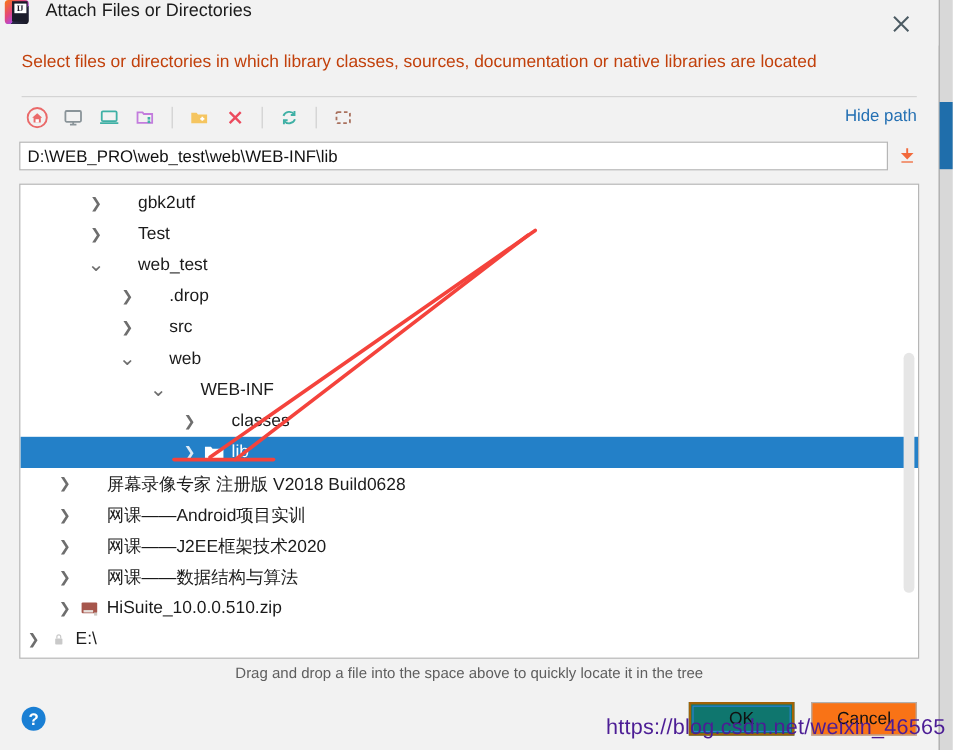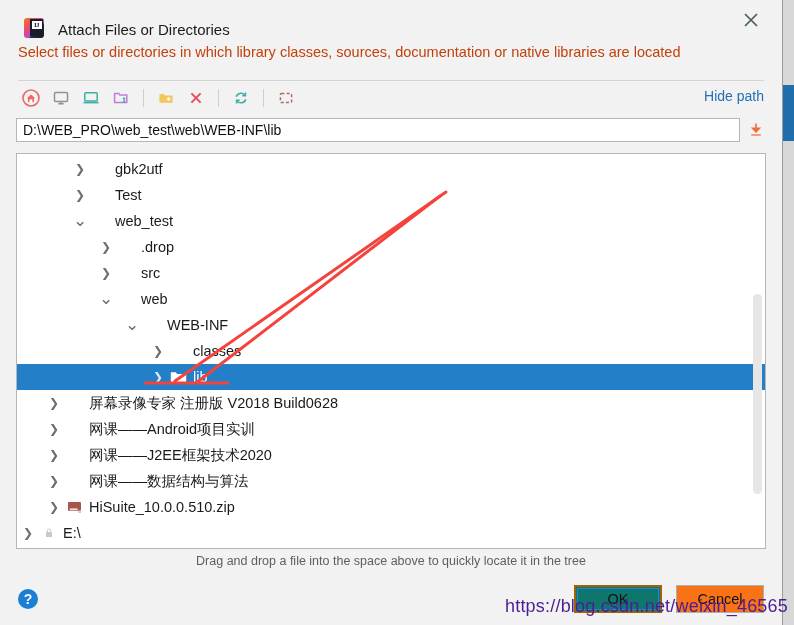--- a/index.html
+++ b/index.html
@@ -42,22 +42,22 @@
     display: flex;
     flex-direction: column;
   }
 
   
   .titlebar {
     position: relative;
     height: 38px;
     flex: none;
     display: flex;
-    align-items: flex-end;
-    padding-left: 24px;
+    align-items: flex-start;
+    padding-left: 4px;
     background: #f2f2f2;
   }
   .ij-logo {
     width: 20px; height: 20px;
     flex: none;
     position: relative;
     border-radius: 3px;
     overflow: hidden;
     background: linear-gradient(135deg, #f97a12 0%, #e4467a 38%, #b14cdd 62%, #2b2b4a 63%, #16161f 100%);
   }
@@ -77,21 +77,20 @@
     text-align: center;
     color: #1b1b2a;
     font-family: "Liberation Serif", serif;
     font-weight: bold;
     letter-spacing: -0.5px;
   }
   .title-text {
     margin-left: 14px;
     font-size: 15px;
     color: #1b1b1b;
-    margin-top: 24px;
   }
   .close-x {
     position: absolute;
     right: 20px; top: 9px;
     width: 22px; height: 22px;
     cursor: pointer;
     color: #4c5b63;
   }
   .close-x svg { display:block; }
 

